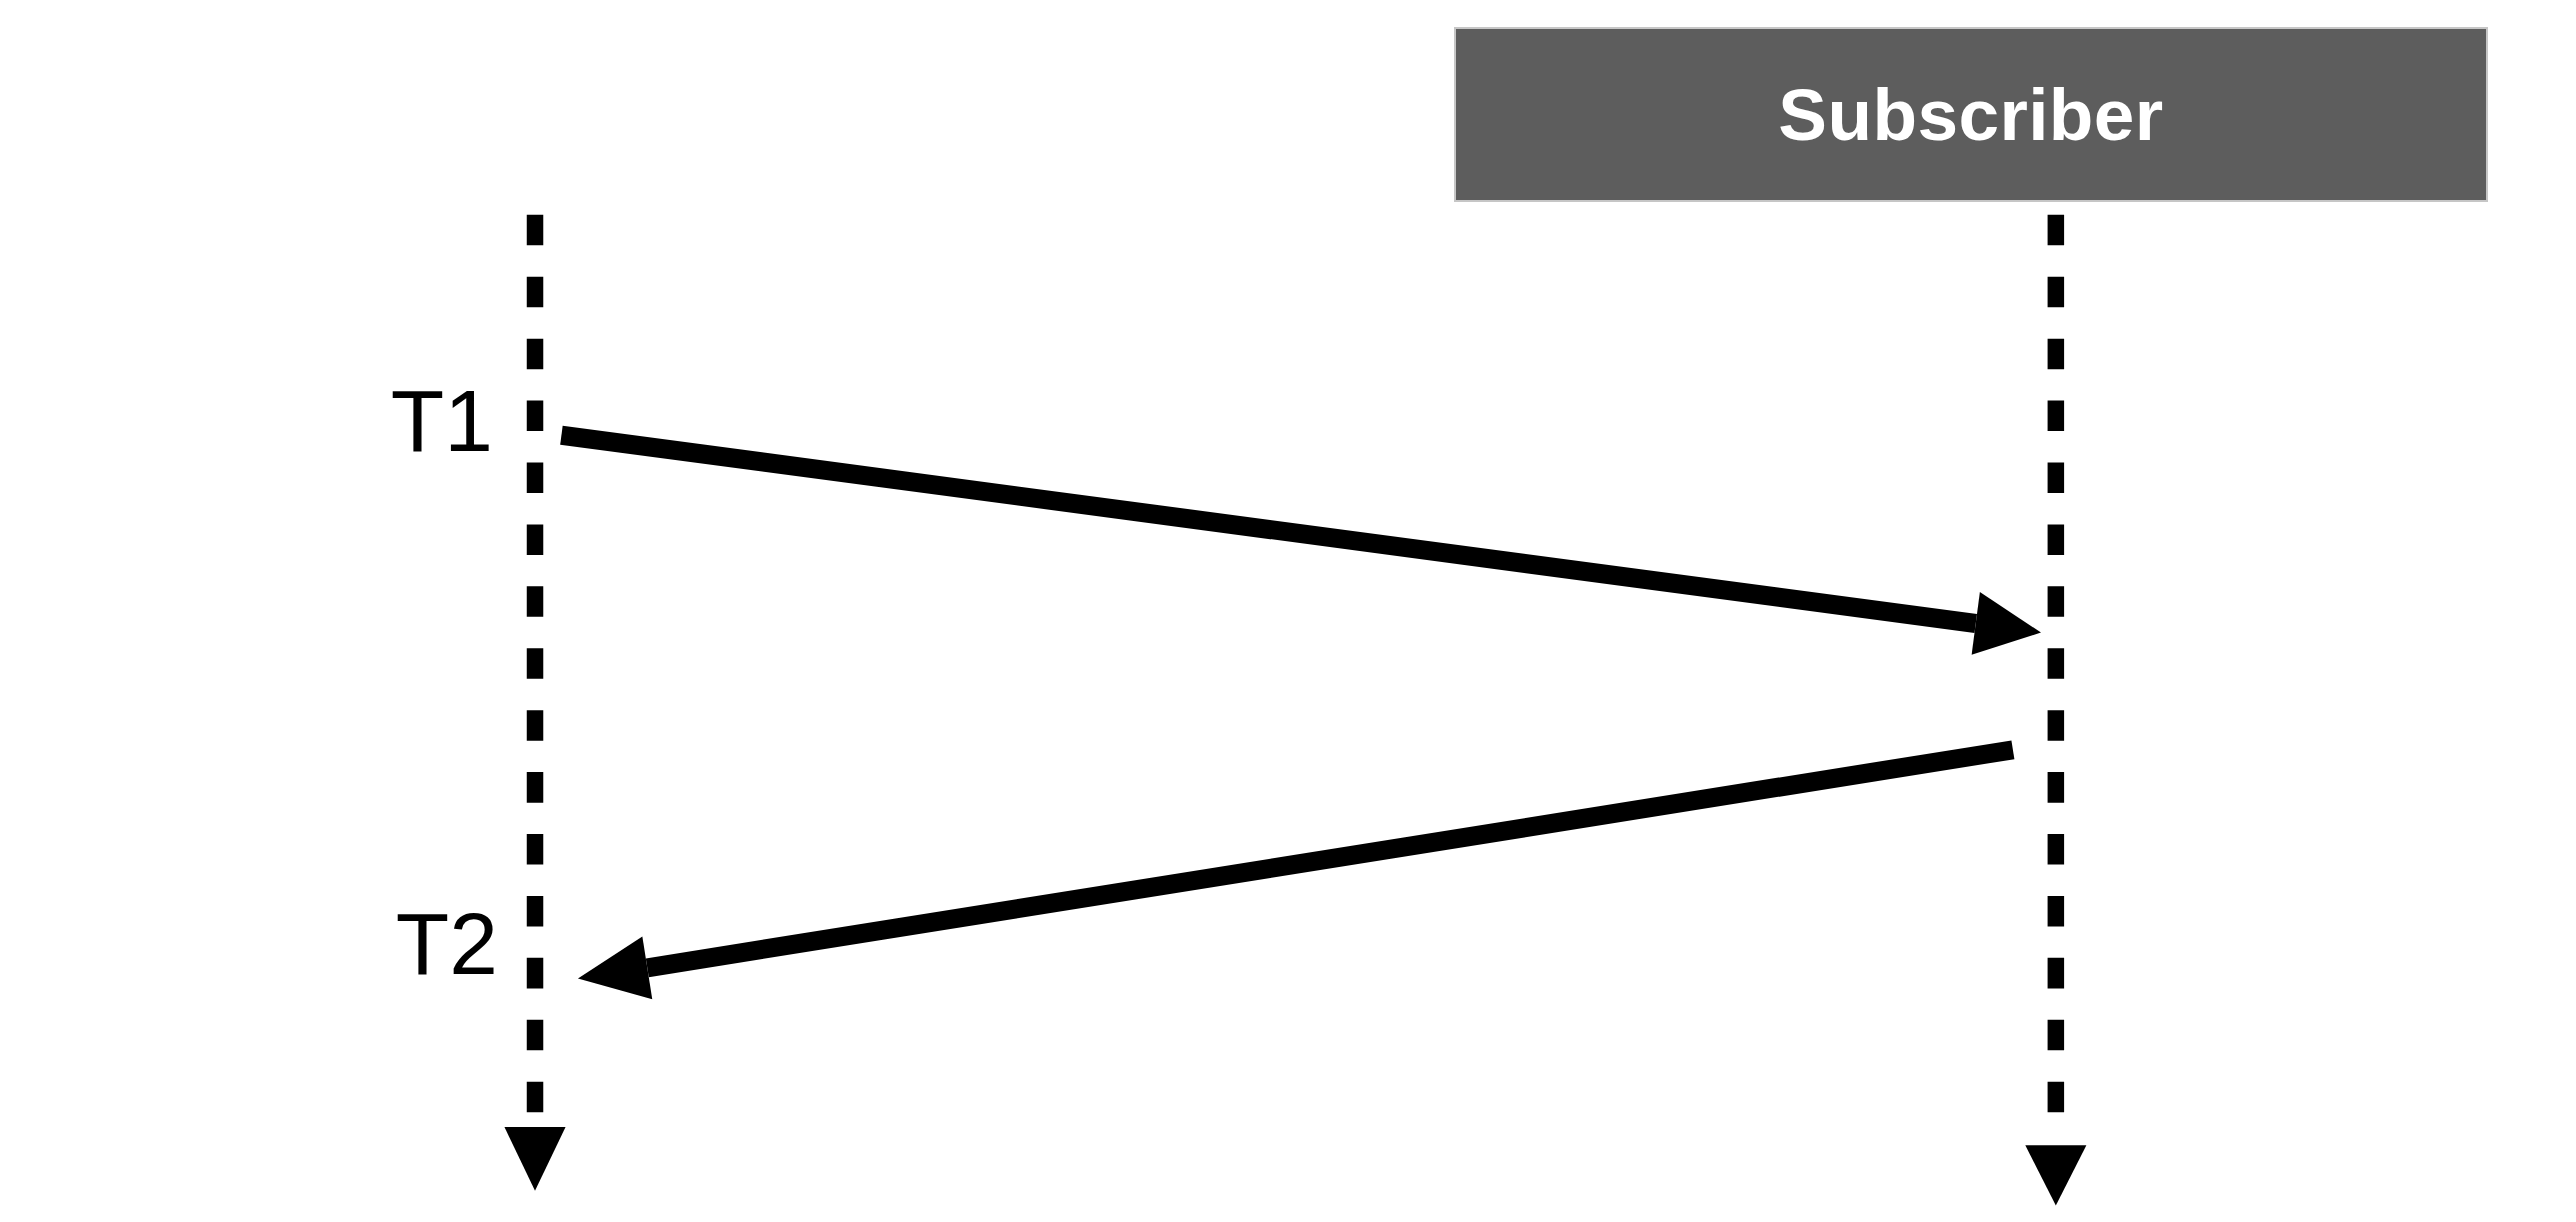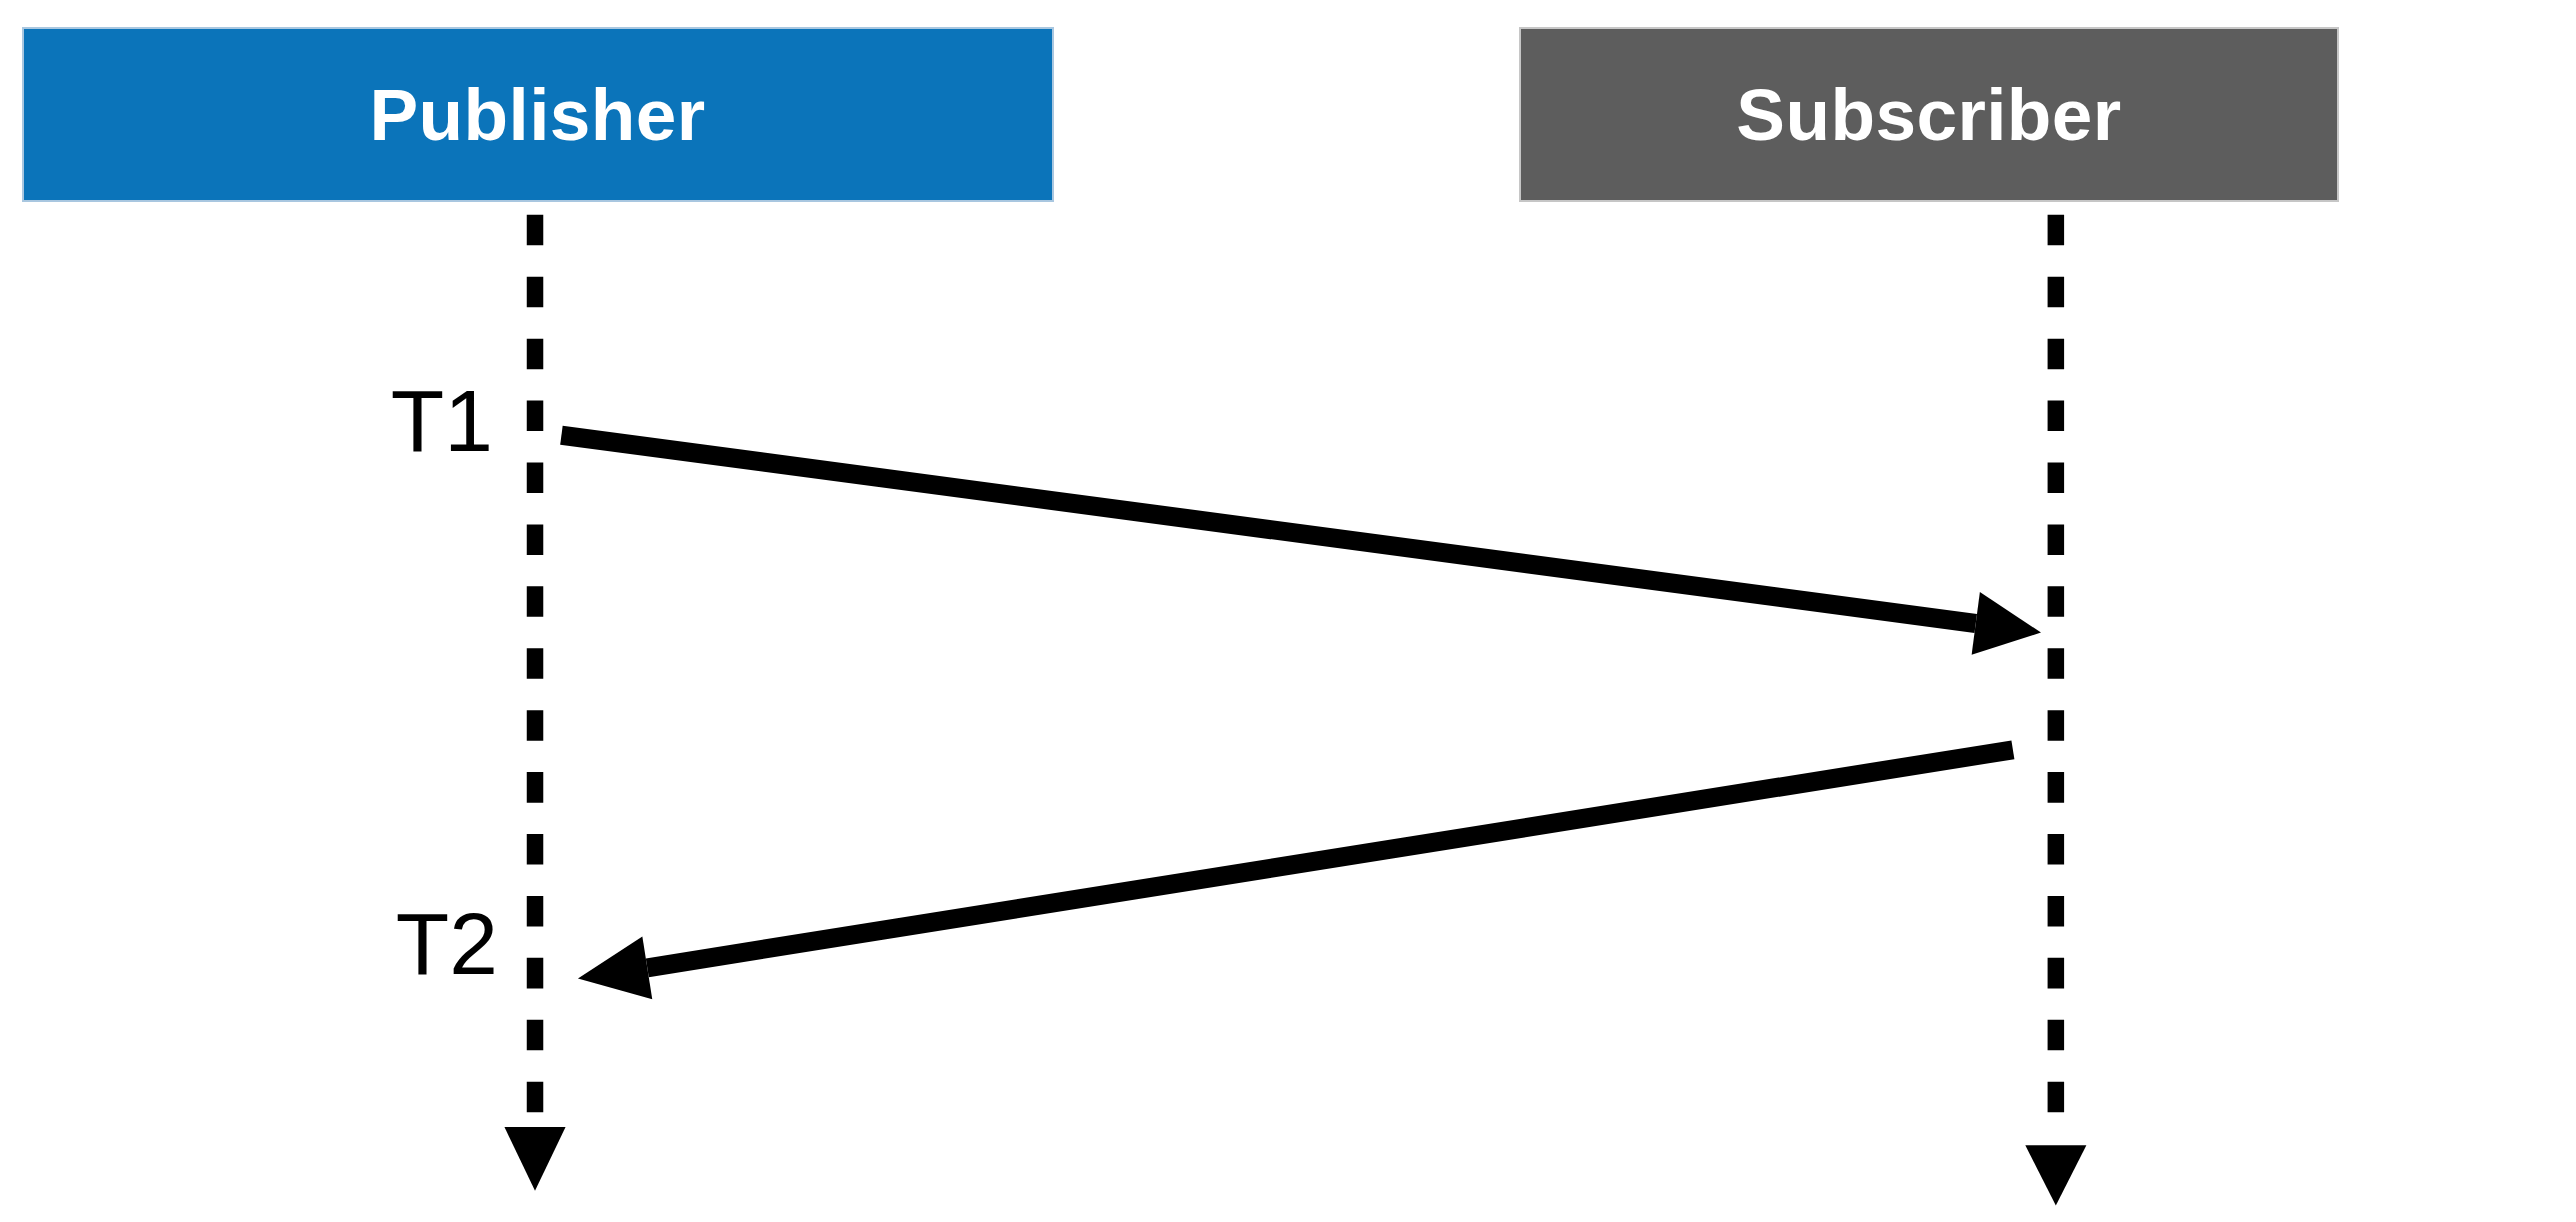--- a/index.html
+++ b/index.html
@@ -35,22 +35,22 @@
     color: var(--actor-text);
     letter-spacing: 0.4px;
   }
   .actor-box.publisher {
     left: 21.5px;
     width: 1032px;
     background: var(--publisher-box);
     border: 2.5px solid var(--publisher-box-border);
   }
   .actor-box.subscriber {
-    left: 1519px;
-    width: 820px;
+    left: 1454px;
+    width: 1034px;
     background: var(--subscriber-box);
     border: 2.5px solid var(--subscriber-box-border);
   }
   svg.diagram-layer {
     position: absolute;
     left: 0;
     top: 0;
     width: 2576px;
     height: 1223px;
   }
@@ -92,21 +92,18 @@
     <line class="message-line" x1="680" y1="527" x2="2393" y2="755"></line>
     <polygon class="arrowhead" points="2472,766 2388,793 2398,717"></polygon>
 
     <line class="message-line" x1="2438" y1="908" x2="784" y2="1172"></line>
     <polygon class="arrowhead" points="700,1185 778,1134 790,1210"></polygon>
 
     <text class="time-label" x="597" y="546" text-anchor="end">T1</text>
     <text class="time-label" x="603" y="1179" text-anchor="end">T2</text>
   </svg>
 
-  <div class="actor-box publisher">
-    <span>Publisher</span>
-  </div>
   <div class="actor-box subscriber">
     <span>Subscriber</span>
   </div>
 
 </div>
 
 
 </body></html>

